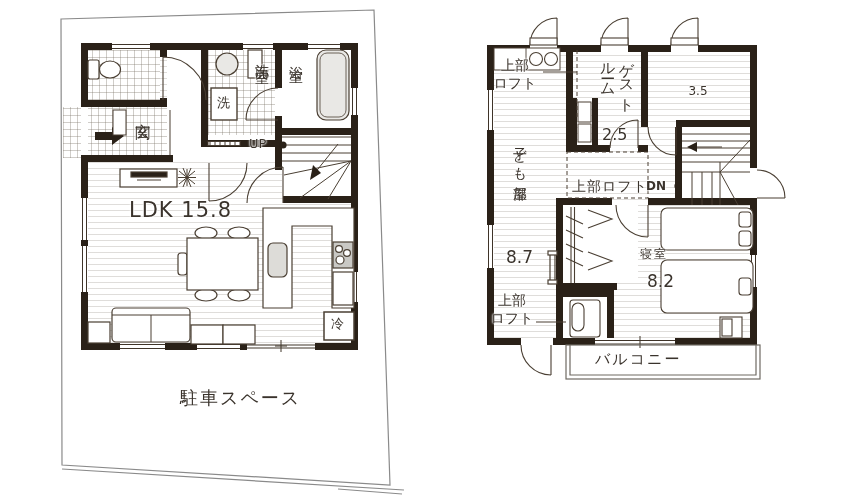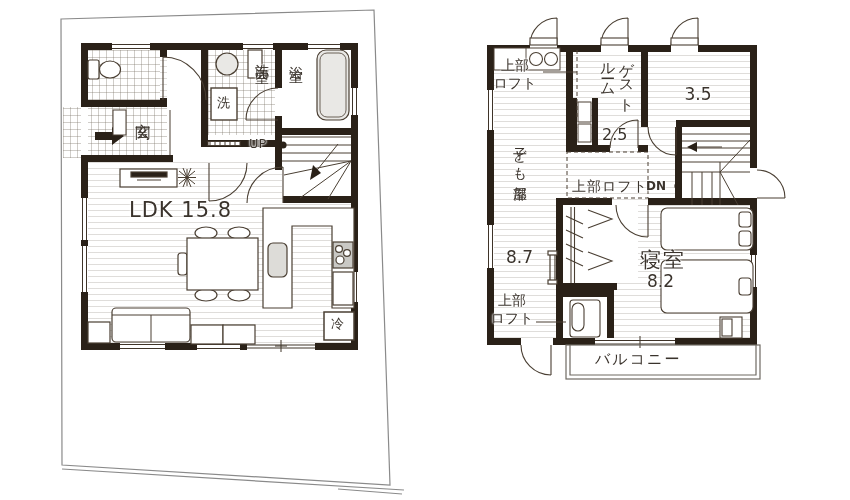--- a/index.html
+++ b/index.html
@@ -306,30 +306,31 @@
     </g>
   </svg>
 
   <div class="label vtext" style="left:133px;top:111px;font-size:15px;letter-spacing:3px;">玄関</div>
   <div class="label" style="left:217px;top:95px;font-size:13px;">洗</div>
   <div class="label vtext" style="left:253px;top:53px;font-size:14px;letter-spacing:3px;">洗面室</div>
   <div class="label vtext" style="left:287px;top:55px;font-size:14px;letter-spacing:3px;">浴室</div>
   <div class="label" style="left:249px;top:136px;font-size:13px;">UP</div>
   <div class="label" style="left:129px;top:197px;font-size:21px;letter-spacing:1px;">LDK 15.8</div>
   <div class="label" style="left:331px;top:316px;font-size:13px;">冷</div>
+  <div class="label" style="left:180px;top:387px;font-size:18px;letter-spacing:2px;">駐車スペース</div>
 
   <div class="label pre ctr" style="left:488px;top:57px;width:54px;font-size:14px;">上部
 ロフト</div>
   <div class="label vtext pre" style="left:598px;top:52px;height:92px;font-size:15px;letter-spacing:1px;">ゲスト
 ルーム</div>
   <div class="label" style="left:602px;top:125px;font-size:16px;">2.5</div>
-  <div class="label ctr" style="left:650px;top:84px;width:96px;font-size:17px;">3.5</div>
+  <div class="label ctr" style="left:650px;top:84px;width:96px;font-size:12px;">3.5</div>
   <div class="label vtext" style="left:511px;top:137px;font-size:14px;letter-spacing:2px;">子ども部屋</div>
   <div class="label" style="left:506px;top:247px;font-size:17px;">8.7</div>
   <div class="label" style="left:572px;top:178px;font-size:14px;letter-spacing:1px;">上部ロフト</div>
   <div class="label" style="left:646px;top:179px;font-size:12px;font-weight:bold;">DN</div>
-  <div class="label" style="left:640px;top:247px;font-size:21px;letter-spacing:2px;">寝室</div>
+  <div class="label" style="left:640px;top:247px;font-size:12px;letter-spacing:2px;">寝室</div>
   <div class="label" style="left:647px;top:271px;font-size:17px;">8.2</div>
   <div class="label pre ctr" style="left:485px;top:292px;width:54px;font-size:14px;">上部
 ロフト</div>
   <div class="label" style="left:595px;top:350px;font-size:15px;letter-spacing:2px;">バルコニー</div>
 
 </div>
 
 </body></html>

